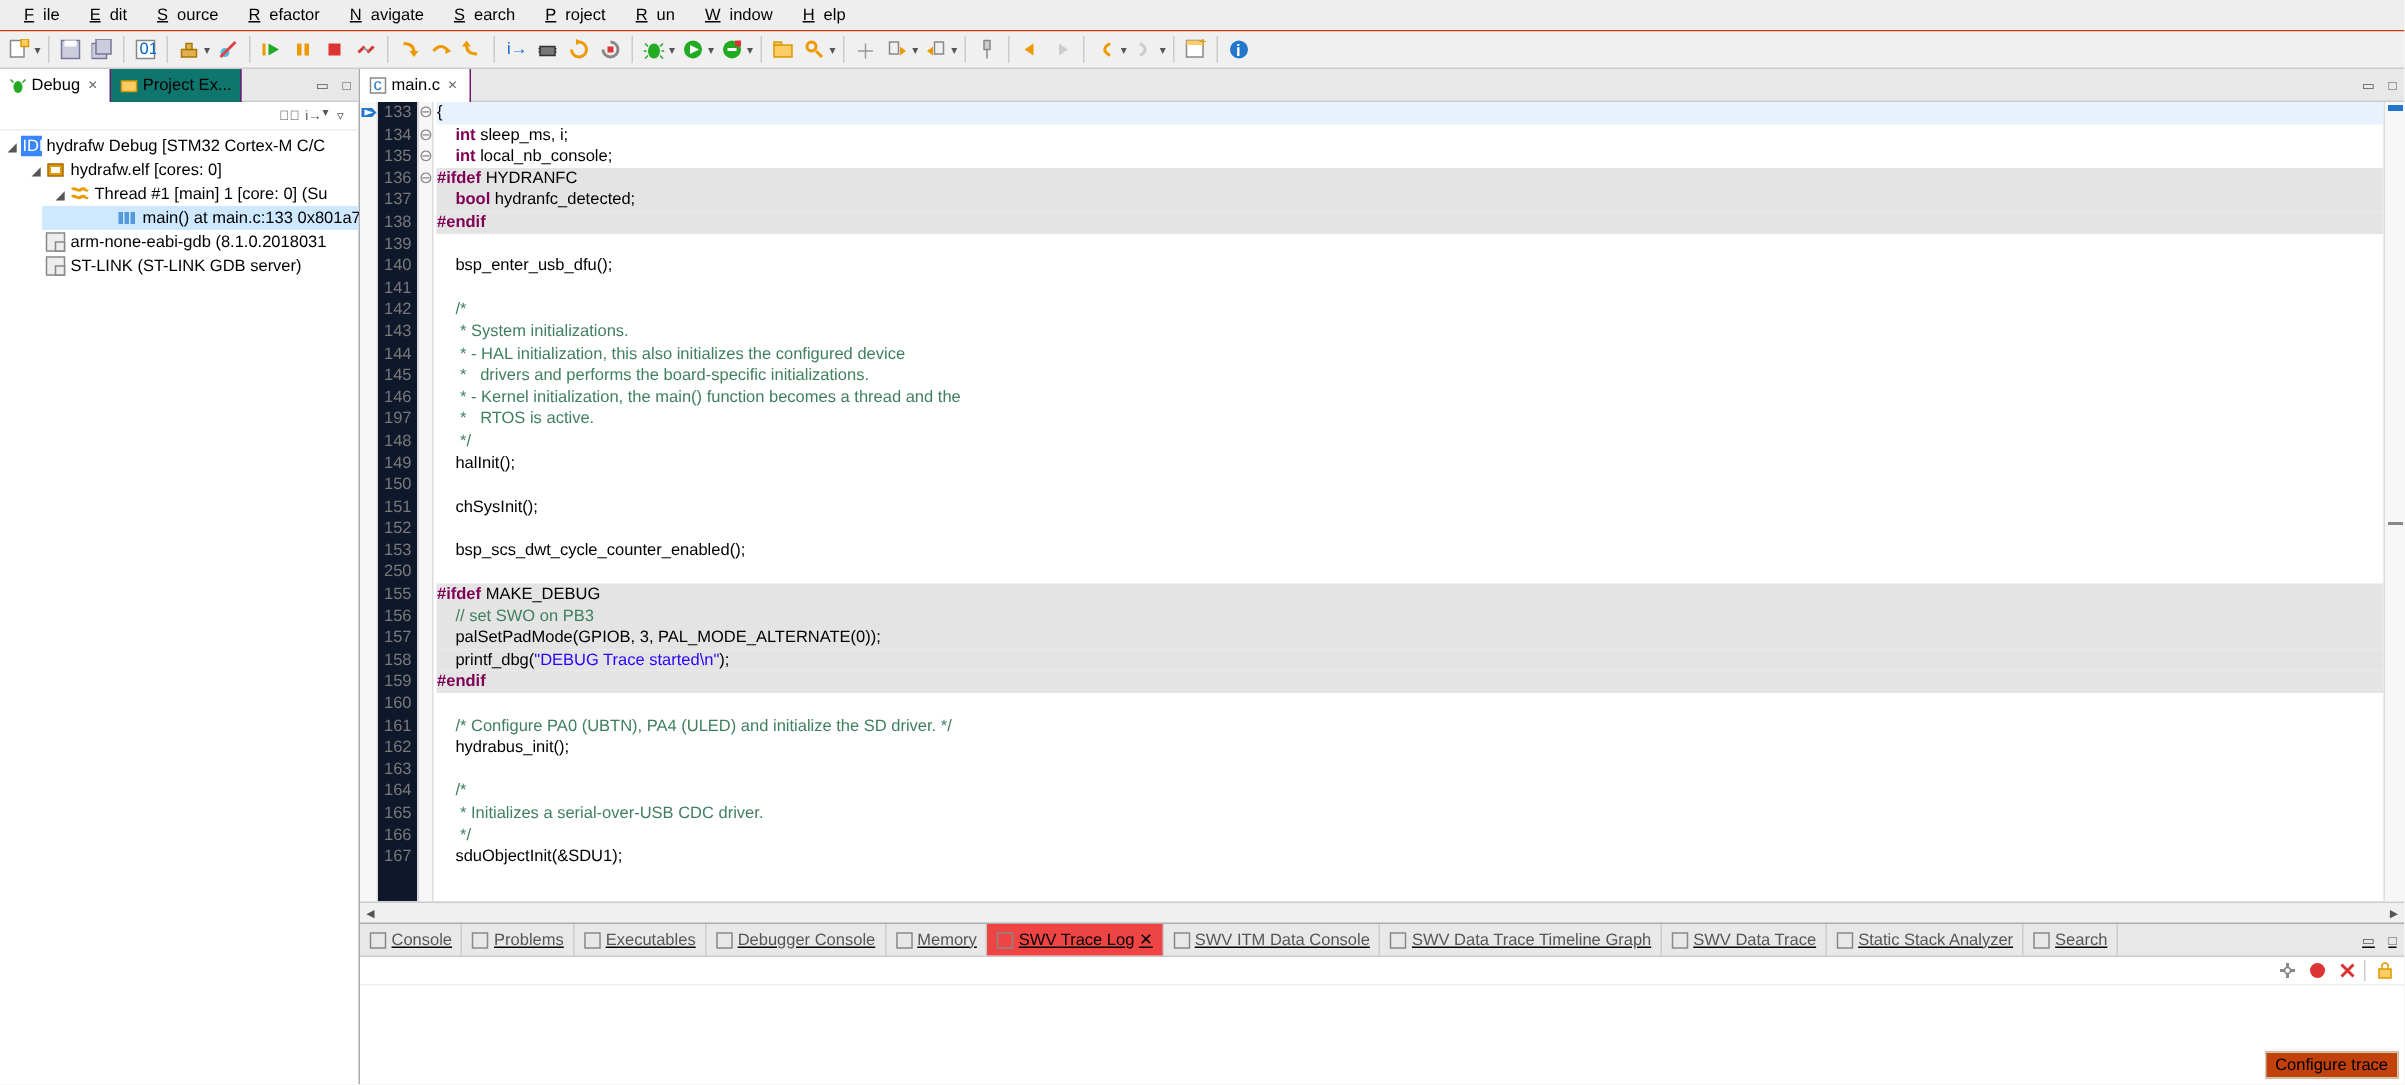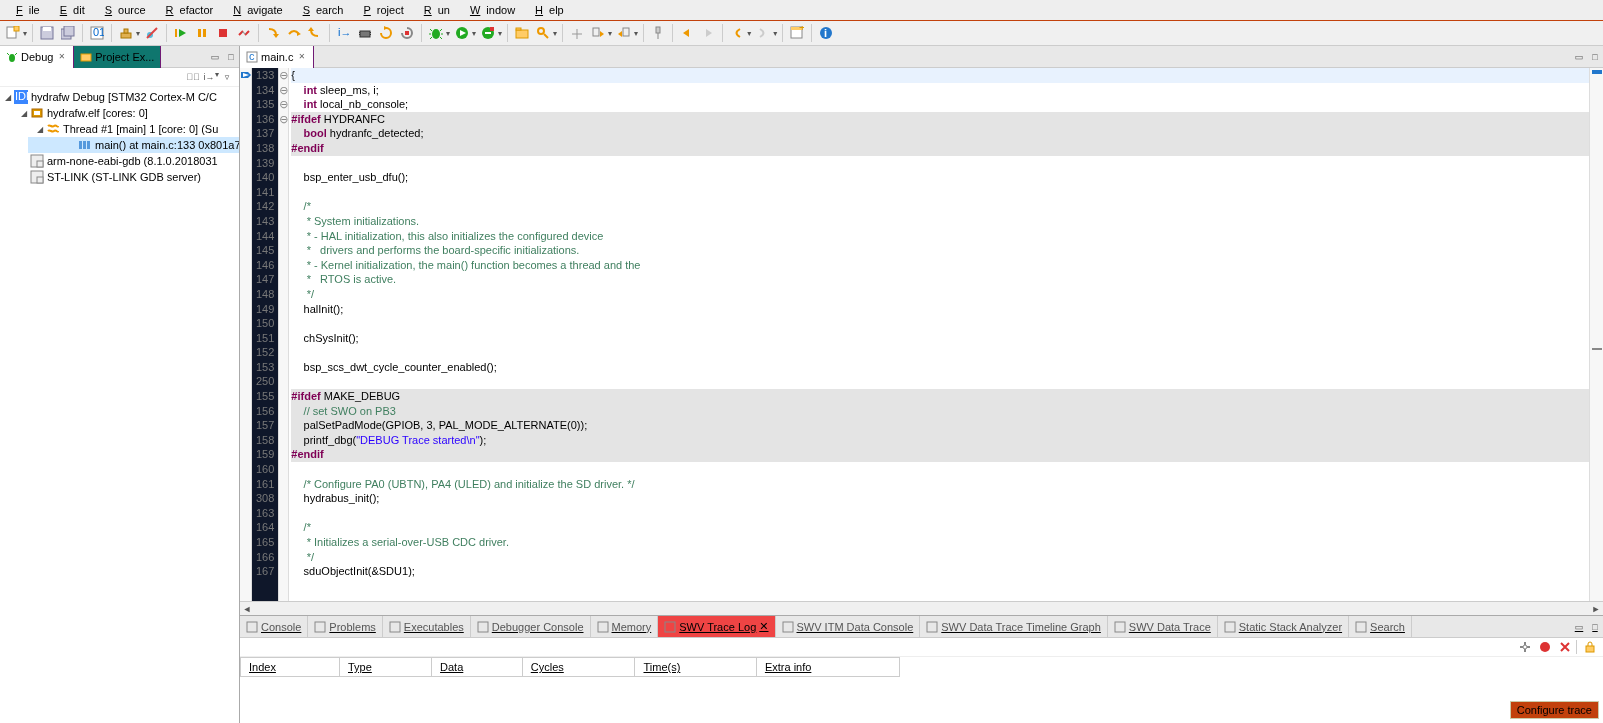--- a/index.html
+++ b/index.html
@@ -418,36 +418,36 @@
           <div>137</div>
           <div>138</div>
           <div>139</div>
           <div>140</div>
           <div>141</div>
           <div>142</div>
           <div>143</div>
           <div>144</div>
           <div>145</div>
           <div>146</div>
-          <div>147</div>
+          <div>197</div>
           <div>148</div>
           <div>149</div>
           <div>150</div>
           <div>151</div>
           <div>152</div>
           <div>153</div>
           <div>250</div>
           <div>155</div>
           <div>156</div>
           <div>157</div>
           <div>158</div>
           <div>159</div>
           <div>160</div>
           <div>161</div>
-          <div>308</div>
+          <div>162</div>
           <div>163</div>
           <div>164</div>
           <div>165</div>
           <div>166</div>
           <div>167</div>
         </div>
       <div class="fold-col" id="foldcol">
           <div></div>
           <div></div>
           <div></div>
@@ -611,29 +611,17 @@
           </span>
         <span style="width:1px;background:#ccc;height:14px"></span>
         <span class="mini-btn">
             <svg width="14" height="14">
               <rect x="3" y="6" width="8" height="6" fill="#fc6" stroke="#d90"></rect>
               <path d="M5 6 V4 A2 2 0 0 1 9 4 V6" fill="none" stroke="#d90"></path>
             </svg>
           </span>
       </div>
       <div class="table-wrap">
-        <table class="trace">
-          <thead>
-              <tr id="tracehead">
-                <th>Index</th>
-                <th>Type</th>
-                <th>Data</th>
-                <th>Cycles</th>
-                <th>Time(s)</th>
-                <th>Extra info</th>
-              </tr>
-            </thead>
-        </table>
         <div class="config-btn">Configure trace</div>
       </div>
     </div>
   </div>
 </div>
 
 </body></html>

